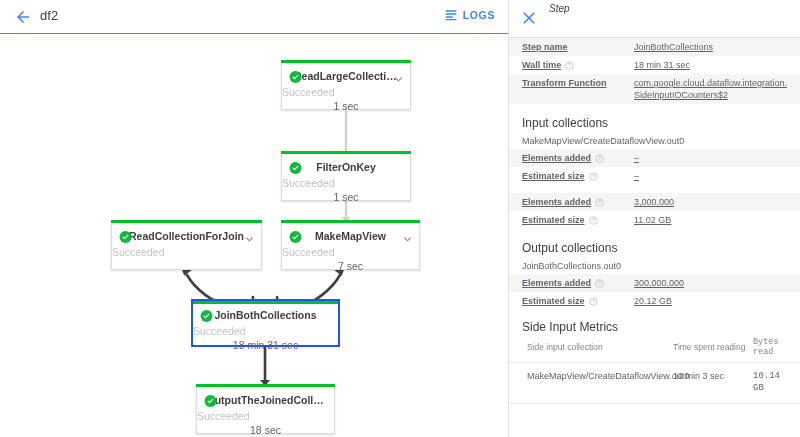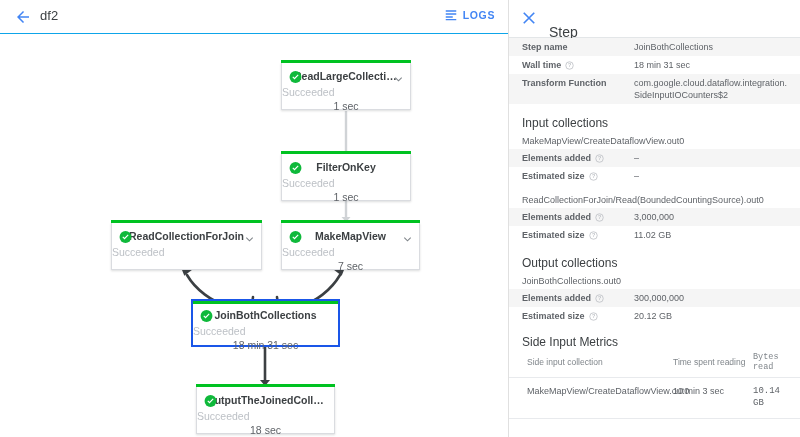--- a/index.html
+++ b/index.html
@@ -39,26 +39,26 @@
   .node-status{font-size:10.5px;color:#bdc1c6;text-align:left;line-height:13px;}
   .node-time{font-size:10.5px;color:#5f6368;text-align:center;line-height:14px;}
   .node-check{position:absolute;left:7px;top:50%;transform:translateY(-50%);width:13px;height:13px;}
   .node-chev{position:absolute;right:6px;top:50%;transform:translateY(-50%);width:11px;height:11px;cursor:pointer;}
 
   
   .divider{position:absolute;left:508px;top:0;width:1px;height:437px;background:#e0e0e0;}
   .right-pane{position:absolute;left:509px;top:0;width:291px;height:437px;background:#fff;overflow:hidden;}
   .rp-head{position:absolute;left:0;top:0;width:291px;height:37px;background:#fff;border-bottom:1px solid #e3e6e8;}
   .close-x{position:absolute;left:11px;top:9px;width:18px;height:18px;cursor:pointer;}
-  .rp-title{position:absolute;left:40px;top:24px;font-size:14px;color:#3c4043;}
+  .rp-title{position:absolute;left:40px;top:3px;font-size:10px;color:#3c4043;font-style:italic;}
 
   .rp-body{position:absolute;left:0;top:38px;width:291px;height:399px;overflow:hidden;}
 
   .kv-table{width:100%;border-collapse:collapse;table-layout:fixed;}
-  .kv-table td{vertical-align:top;padding:3px 0 3px 0;font-size:9px;line-height:12px;}
+  .kv-table td{vertical-align:top;padding:3px 0 3px 0;font-size:9px;line-height:12px;text-decoration:underline;}
   .kv-table tr.shade{background:#f5f5f5;}
   td.k{width:112px;padding-left:13px;color:#5f6368;font-weight:bold;}
   td.v{color:#5f6368;padding-right:8px;word-break:break-word;}
   .help-ico{display:inline-block;vertical-align:-2px;margin-left:4px;width:9px;height:9px;}
 
   .sec-h{font-size:12px;color:#3c4043;padding:12px 0 4px 13px;}
   .sub-h{font-size:9px;color:#5f6368;padding:2px 0 3px 13px;word-break:break-all;}
 
   .sim-h{font-size:12px;color:#3c4043;padding:10px 0 0 13px;}
   .sim-sub{font-size:9px;font-weight:bold;color:#3c4043;padding:2px 0 4px 13px;}
@@ -271,21 +271,20 @@
           <td class="k"><span>Estimated size</span><span class="help-ico"><svg viewBox="0 0 24 24" width="9" height="9">
                     <circle cx="12" cy="12" r="10" fill="none" stroke="#bdc1c6" stroke-width="2.2"></circle>
                     <text x="12" y="17" font-size="14" fill="#bdc1c6" text-anchor="middle" font-family="Liberation Sans">?</text>
                   </svg></span></td>
           <td class="v">–</td>
         </tr>
       </tbody>
         </table>
 
       <div class="spacer8"></div>
-      <div class="sub-h">ReadCollectionForJoin/Read(BoundedCountingSource).out0</div>
       <table class="kv-table">
         <tbody>
             <tr class="shade">
           <td class="k"><span>Elements added</span><span class="help-ico"><svg viewBox="0 0 24 24" width="9" height="9">
                     <circle cx="12" cy="12" r="10" fill="none" stroke="#bdc1c6" stroke-width="2.2"></circle>
                     <text x="12" y="17" font-size="14" fill="#bdc1c6" text-anchor="middle" font-family="Liberation Sans">?</text>
                   </svg></span></td>
           <td class="v">3,000,000</td>
         </tr>
         <tr>

